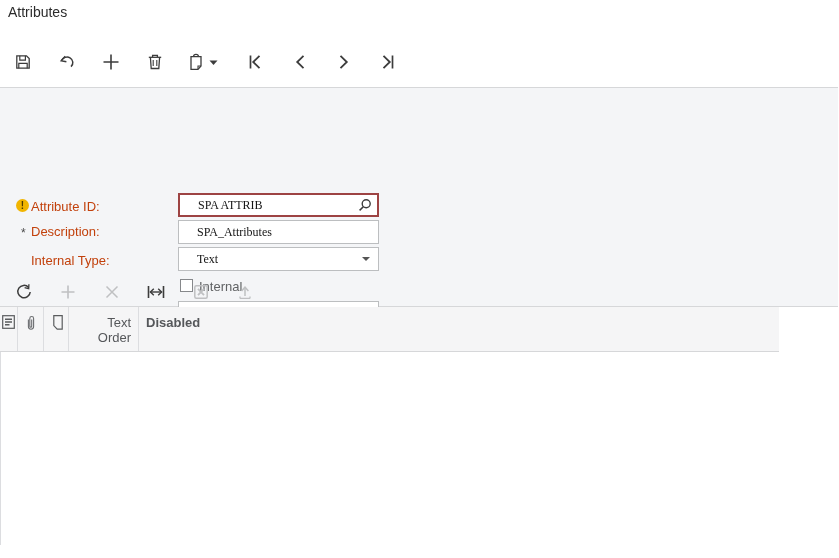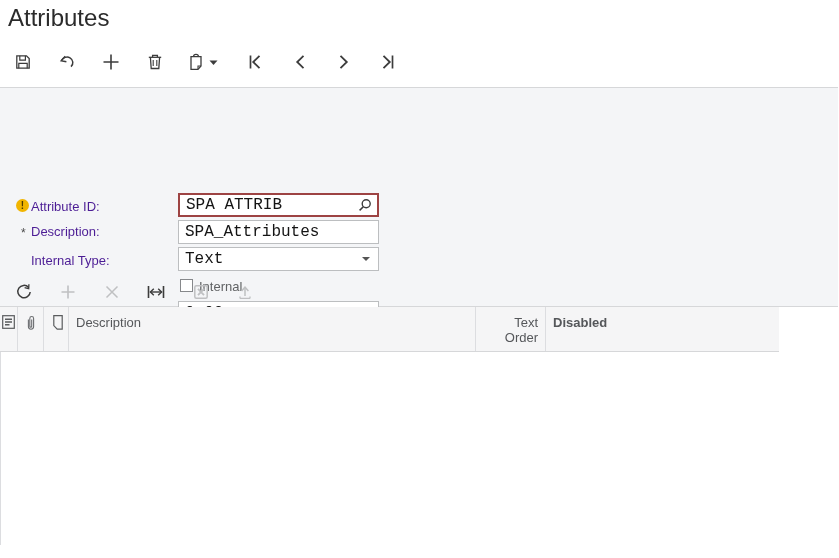--- a/index.html
+++ b/index.html
@@ -8,21 +8,21 @@
   .screen {
     position: relative;
     width: 839px;
     height: 558px;
     background: #fff;
     overflow: hidden;
   }
   .page-title {
     position: absolute;
     left: 8px; top: 4px;
-    font-size: 24px;
+    font-size: 14px;
     color: #2b2b2b;
   }
   
   .main-toolbar { position: absolute; left: 0; top: 44px; width: 839px; height: 34px; }
   .tb-btn {
     position: absolute;
     top: 4px;
     width: 30px; height: 28px;
     display: flex; align-items: center; justify-content: center;
     cursor: pointer;
@@ -35,21 +35,21 @@
     left: 0; top: 87px;
     width: 838px; height: 220px;
     background: #f4f5f7;
     border-top: 1px solid #d6d7d9;
     border-bottom: 1px solid #d6d7d9;
   }
   .fld-label {
     position: absolute;
     left: 31px;
     font-size: 13px;
-    color: #4c1d95;
+    color: #c2410c;
     white-space: nowrap;
   }
   .req-star {
     position: absolute;
     left: 21px;
     font-size: 12px;
     color: #4a4a4a;
   }
   .warn-badge {
     position: absolute;
@@ -68,24 +68,24 @@
     background: #fff;
     border: 1px solid #bcbec0;
     display: flex; align-items: center;
   }
   .inp-wrap.error { border: 2px solid #9d4343; }
   .inp-wrap input {
     flex: 1 1 auto;
     min-width: 0;
     border: none; outline: none;
     background: transparent;
-    font-family: Liberation Mono, monospace;
-    font-size: 16px;
+    font-family: Liberation Serif, serif;
+    font-size: 12px;
     color: #141414;
-    padding: 0 4px 0 6px;
+    padding: 0 4px 0 18px;
     height: 100%;
   }
   .inp-icon { flex: 0 0 auto; display: inline-flex; margin-right: 5px; cursor: pointer; }
   .combo-caret { flex: 0 0 auto; margin-right: 8px; width: 0; height: 0;
     border-left: 4px solid transparent; border-right: 4px solid transparent;
     border-top: 4px solid #555; }
   .checkbox {
     position: absolute;
     left: 180px; top: 191px;
     width: 13px; height: 13px;
@@ -330,21 +330,20 @@
         </svg>
       </span>
     </div>
     <div class="gh-cell gh-icon-cell" style="flex:0 0 25px">
       <span>
         <svg width="13" height="15" viewBox="0 0 13 15">
           <path d="M12.2 0.7 H3.8 V10.6 L7.2 14.2 H12.2 Z" fill="none" stroke="#5a5c5e" stroke-width="1.2"></path>
         </svg>
       </span>
     </div>
-    <div class="gh-cell gh-desc" style="flex:0 0 407px">Description</div>
     <div class="gh-cell gh-sort" style="flex:0 0 70px">
       <div style="width:46px;margin-left:auto;">Text Order</div>
     </div>
     <div class="gh-cell gh-disabled" style="flex:0 0 80px;border-right:none">Disabled</div>
   </div>
 
   <div class="grid-body"></div>
 
 </div>
 

